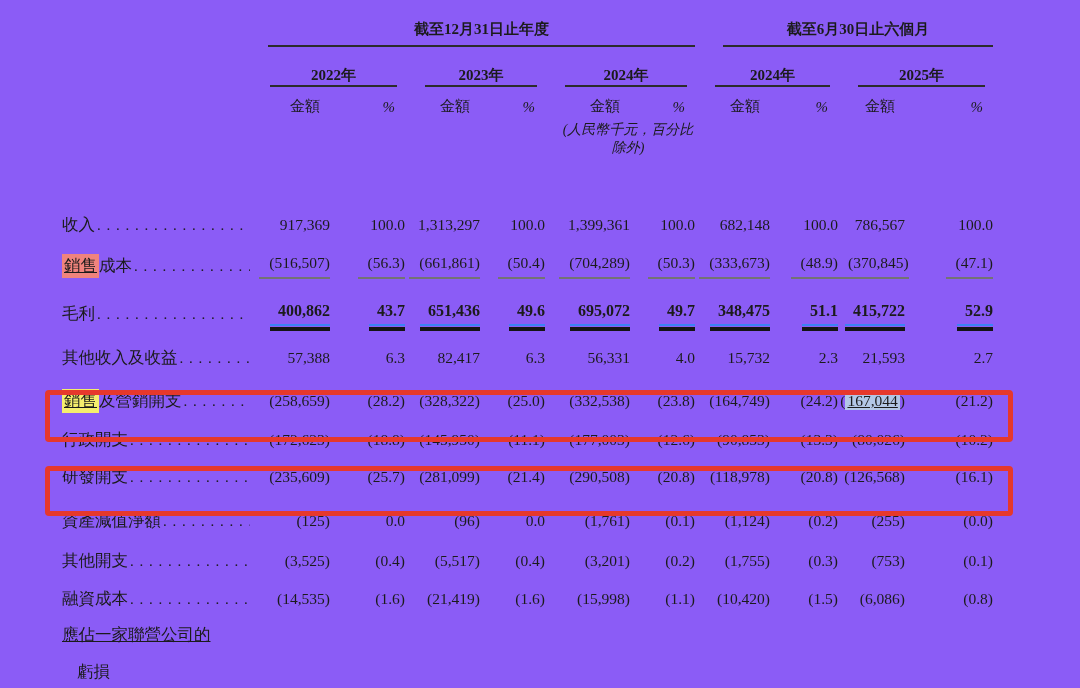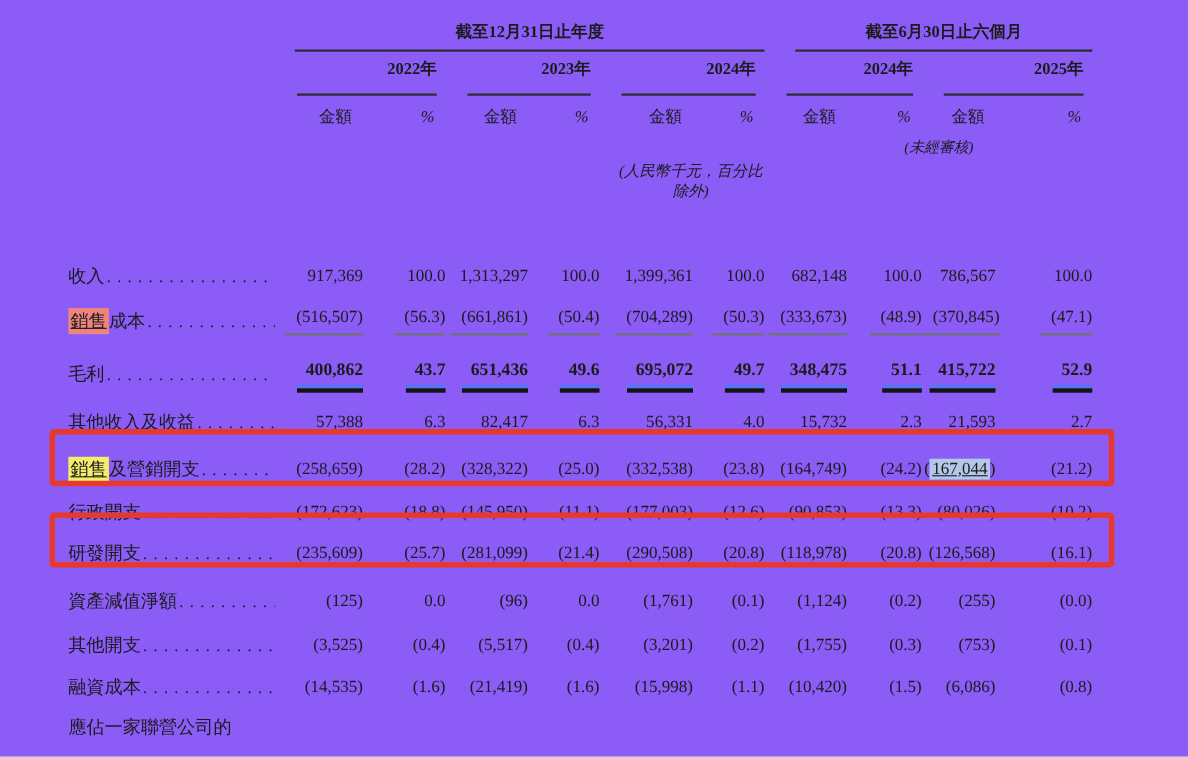--- a/index.html
+++ b/index.html
@@ -26,22 +26,22 @@
   .grp {
     font-weight: bold; font-size: 15px; text-align: center;
     border-bottom: 2px solid #2c2c2c; padding-bottom: 6px;
     margin: 0 0 0 18px;
   }
   .grp.g2 { margin-left: 28px; }
 
   
   tr.r-years { height: 40px; }
   .yr {
-    font-weight: bold; font-size: 15px; text-align: right;
-    border-bottom: 2px solid #2c2c2c; padding-bottom: 13px;
+    font-weight: bold; font-size: 15px; text-align: center;
+    border-bottom: 2px solid #2c2c2c; padding-bottom: 0;
     margin: 0 8px 0 20px;
   }
 
   
   tr.r-measures { height: 34px; }
   .h-amt { text-align: right; padding-right: 10px; padding-bottom: 5px; font-size: 15px; }
   .h-pct { text-align: right; padding-right: 10px; padding-bottom: 5px; font-size: 15px; font-style: italic; }
 
   tr.r-unaudited { height: 26px; }
   .unaud { text-align: center; font-style: italic; font-size: 13.5px; padding-left: 32px; padding-bottom: 4px; }
@@ -151,25 +151,20 @@
         <th class="h-pct">%</th>
         <th class="h-amt">金額</th>
         <th class="h-pct">%</th>
         <th class="h-amt">金額</th>
         <th class="h-pct">%</th>
         <th class="h-amt">金額</th>
         <th class="h-pct">%</th>
         <th class="h-amt">金額</th>
         <th class="h-pct">%</th>
       </tr>
-      <tr class="r-unaudited">
-        <th colspan="8"></th>
-        <th colspan="2" class="unaud">(未經審核)</th>
-        <th></th>
-      </tr>
       <tr class="r-unit">
         <th colspan="5"></th>
         <th colspan="2" class="unit">(人民幣千元，百分比除外)</th>
         <th colspan="4"></th>
       </tr>
       <tr class="r-spacer">
           <th colspan="11"></th>
         </tr>
     </thead>
     <tbody>
@@ -348,21 +343,21 @@
           <td class="pct"><span class="v">(1.6)</span></td>
           <td class="amt"><span class="v">(21,419)</span></td>
           <td class="pct"><span class="v">(1.6)</span></td>
           <td class="amt"><span class="v">(15,998)</span></td>
           <td class="pct"><span class="v">(1.1)</span></td>
           <td class="amt"><span class="v">(10,420)</span></td>
           <td class="pct"><span class="v">(1.5)</span></td>
           <td class="amt"><span class="v">(6,086)</span></td>
           <td class="pct"><span class="v">(0.8)</span></td>
         </tr>
-        <tr style="height: 34px;">
+        <tr style="height: 34px; text-decoration: underline;">
           <td class="lbl-cell">
             <div class="lblwrap">
               <span class="lbl-text">應佔一家聯營公司的</span>
             </div>
           </td>
           <td class="amt"><span class="v"></span></td>
           <td class="pct"><span class="v"></span></td>
           <td class="amt"><span class="v"></span></td>
           <td class="pct"><span class="v"></span></td>
           <td class="amt"><span class="v"></span></td>

